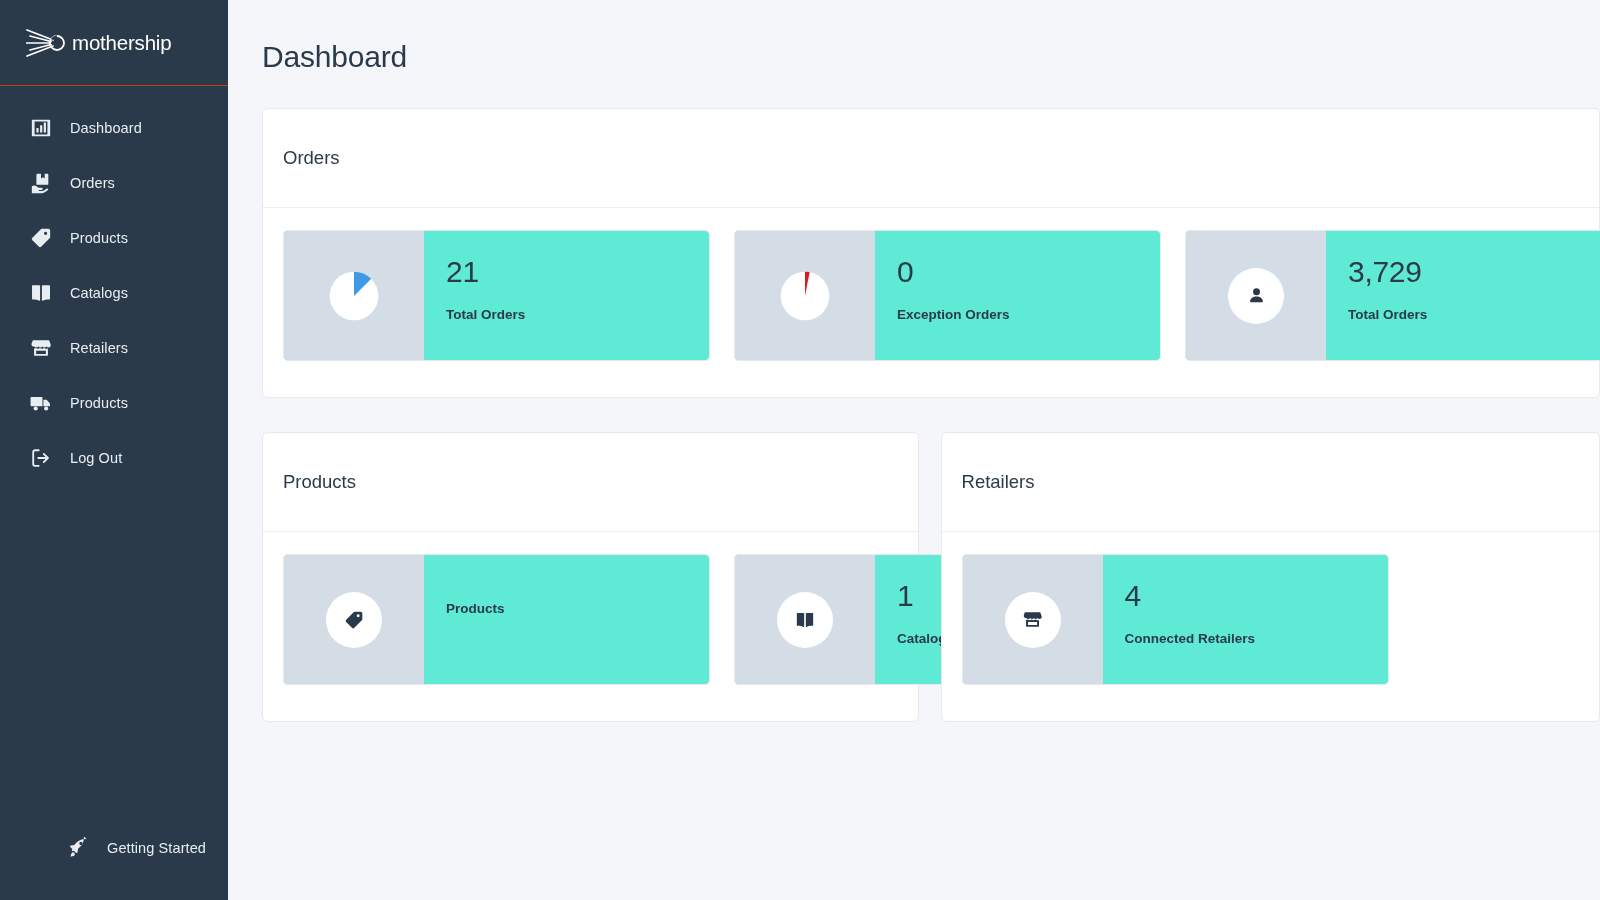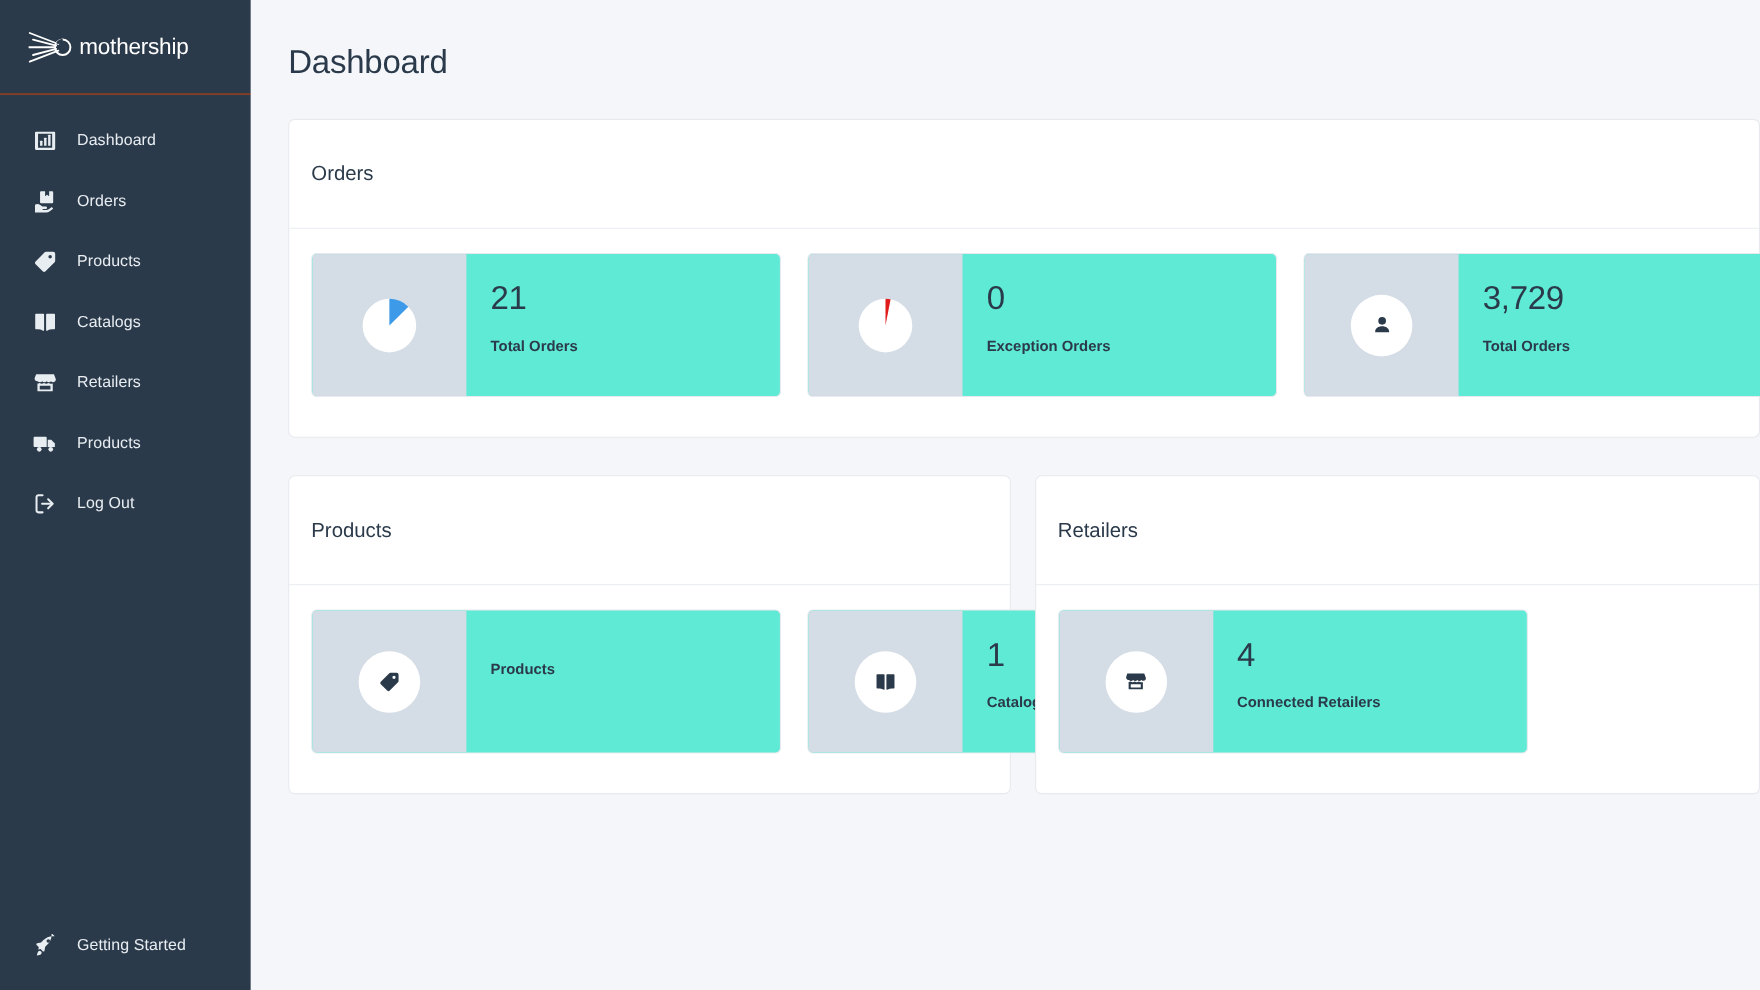--- a/index.html
+++ b/index.html
@@ -44,21 +44,21 @@
     flex:0 0 26px;
     display:flex; align-items:center; justify-content:center;
     margin-right:16px;
   }
   .nav-ico svg { display:block; }
   .nav-label {
     color:#e8edf2;
     font-size:14.5px;
     letter-spacing:0.1px;
   }
-  .sidebar-footer { padding-bottom:16px; }
+  .sidebar-footer { padding-bottom:28px;margin-left:37px; }
   .sidebar-footer .nav-item { height:48px; }
 
   
   .main {
     flex:1 1 auto;
     height:900px;
     background:#f5f6fa;
     overflow:hidden;
     position:relative;
   }

